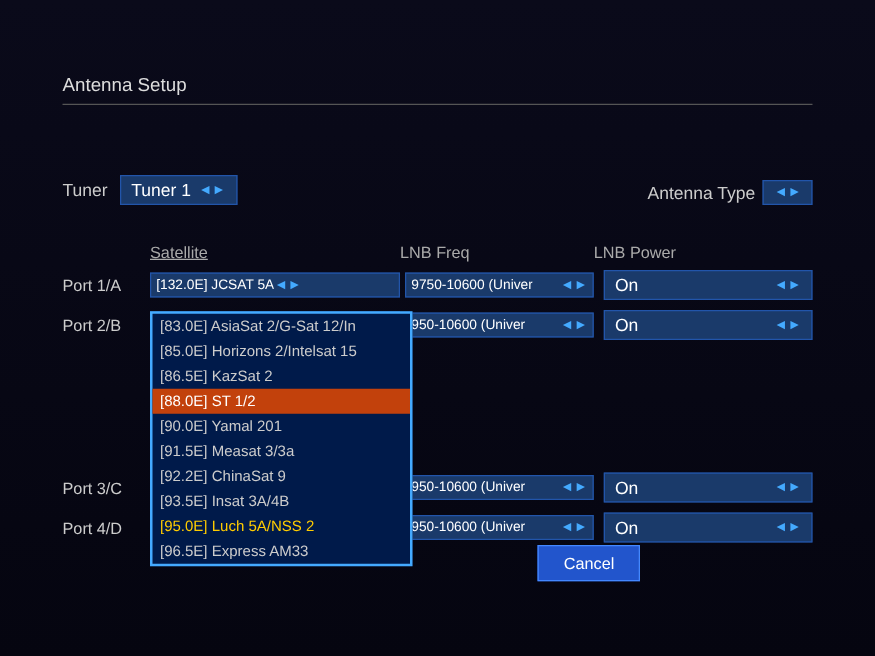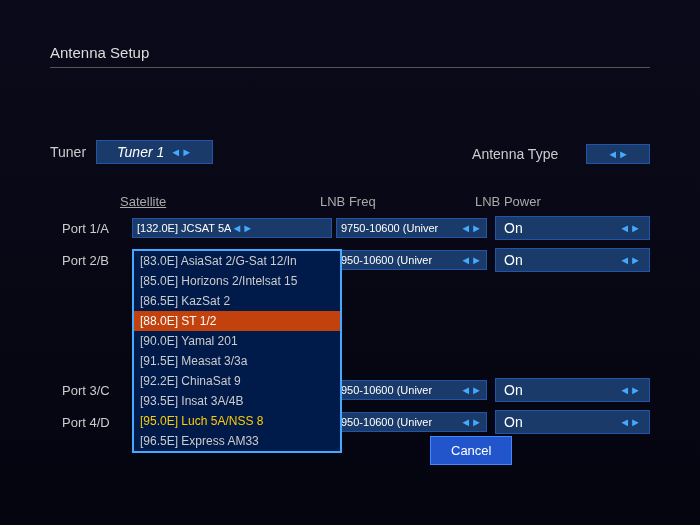--- a/index.html
+++ b/index.html
@@ -16,21 +16,21 @@
     .screen {
       width: 700px;
       height: 525px;
       background: linear-gradient(180deg, #0a0a1a 0%, #050510 100%);
       position: relative;
       padding: 60px 50px 40px 50px;
     }
 
     .title-bar {
       position: absolute;
-      top: 44px;
+      top: 60px;
       left: 50px;
       right: 50px;
       border-bottom: 1px solid #555;
       padding-bottom: 6px;
       font-size: 15px;
       color: #ddd;
     }
 
     .header-row {
       display: flex;
@@ -47,40 +47,39 @@
     }
 
     .label-text {
       color: #ccc;
       font-size: 14px;
     }
 
     .value-box {
       background: #1a3a6a;
       border: 1px solid #2255aa;
-      padding: 3px 20px;
+      padding: 3px 8px;
       display: flex;
       align-items: center;
       gap: 6px;
       font-size: 14px;
       color: #fff;
-      font-style: italic;
     }
 
     .arrow-btn {
       color: #4af;
       font-size: 11px;
       cursor: pointer;
     }
 
     .antenna-section {
       margin-left: auto;
       display: flex;
       align-items: center;
-      gap: 28px;
+      gap: 6px;
     }
 
     .table-header {
       display: flex;
       align-items: center;
       margin-top: 20px;
       padding-bottom: 4px;
       color: #aaa;
       font-size: 13px;
     }
@@ -94,21 +93,20 @@
       display: flex;
       align-items: center;
       margin-bottom: 2px;
       min-height: 30px;
     }
 
     .port-label {
       width: 70px;
       color: #ccc;
       font-size: 13px;
-      margin-left: 12px;
     }
 
     .satellite-cell {
       width: 200px;
       font-size: 12px;
       color: #fff;
       position: relative;
     }
 
     .satellite-main {
@@ -255,21 +253,21 @@
 
       <div class="dropdown-overlay">
         <div class="dropdown-item">[83.0E] AsiaSat 2/G-Sat 12/In</div>
         <div class="dropdown-item">[85.0E] Horizons 2/Intelsat 15</div>
         <div class="dropdown-item">[86.5E] KazSat 2</div>
         <div class="dropdown-item selected-row">[88.0E] ST 1/2</div>
         <div class="dropdown-item">[90.0E] Yamal 201</div>
         <div class="dropdown-item">[91.5E] Measat 3/3a</div>
         <div class="dropdown-item">[92.2E] ChinaSat 9</div>
         <div class="dropdown-item">[93.5E] Insat 3A/4B</div>
-        <div class="dropdown-item highlighted">[95.0E] Luch 5A/NSS 8</div>
+        <div class="dropdown-item highlighted">[95.0E] Luch 5A/NSS 2</div>
         <div class="dropdown-item">[96.5E] Express AM33</div>
       </div>
     </div>
     <div class="lnb-freq-cell" style="padding-left:4px;">
       <div class="lnb-freq-inner">
         <span style="font-size:11px; overflow:hidden; white-space:nowrap; max-width:110px;">950-10600 (Univer</span>
         <span class="arrow-btn">◄►</span>
       </div>
     </div>
     <div class="lnb-power-cell" style="padding-left:8px;">

